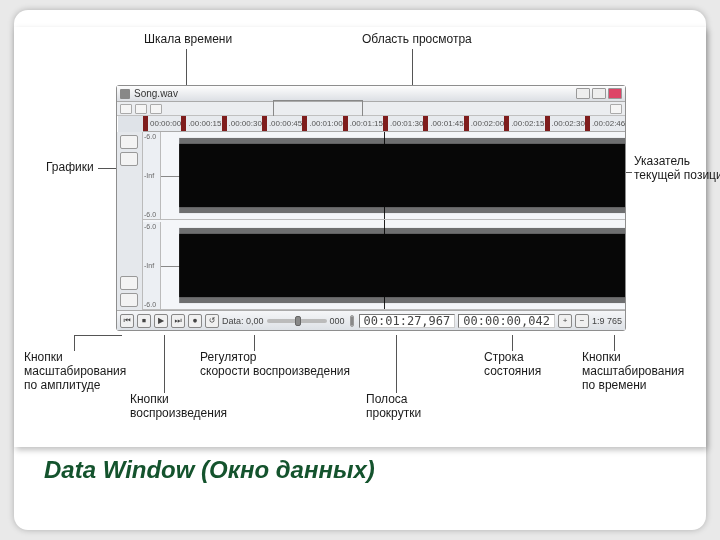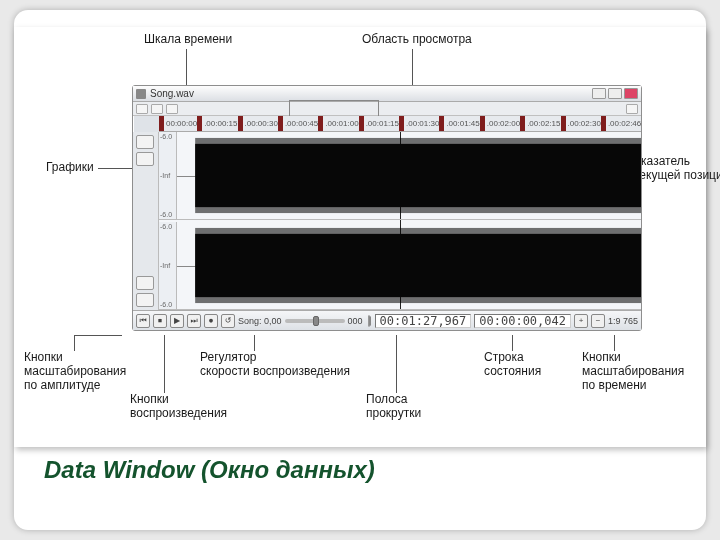--- a/index.html
+++ b/index.html
@@ -51,21 +51,20 @@
   .app {
     position: absolute;
     left: 102px; top: 58px;
     width: 510px; height: 246px;
     background: #dfe3e8;
     border: 1px solid #8e8e8e;
     border-radius: 3px;
     box-shadow: inset 0 0 0 1px #fff;
     font-size: 10px;
     color: #333;
-    margin-left: 16px;
   }
   .titlebar {
     height: 16px;
     display: flex;
     align-items: center;
     padding: 0 3px;
     background: linear-gradient(#fdfdfd,#dcdfe4);
     border-bottom: 1px solid #aaa;
     font-size: 10px;
   }
@@ -262,21 +261,21 @@
         </div>
       </div>
 
       <div class="statusbar">
         <div class="playbtn">⏮</div>
         <div class="playbtn">⏹</div>
         <div class="playbtn">▶</div>
         <div class="playbtn">⏭</div>
         <div class="playbtn">⏺</div>
         <div class="playbtn">↺</div>
-        <span>Song: 0,00</span>
+        <span>Data: 0,00</span>
         <div style="width:60px;height:4px;background:#bbb;border-radius:2px;position:relative;">
           <div style="position:absolute;left:48%;top:-3px;width:6px;height:10px;background:#888;border:1px solid #666;border-radius:2px;"></div>
         </div>
         <span>000</span>
         <div class="scrollbar">
           <div class="thumb"></div>
         </div>
         <div class="readout">00:01:27,967</div>
         <div class="readout">00:00:00,042</div>
         <div class="playbtn">+</div>

